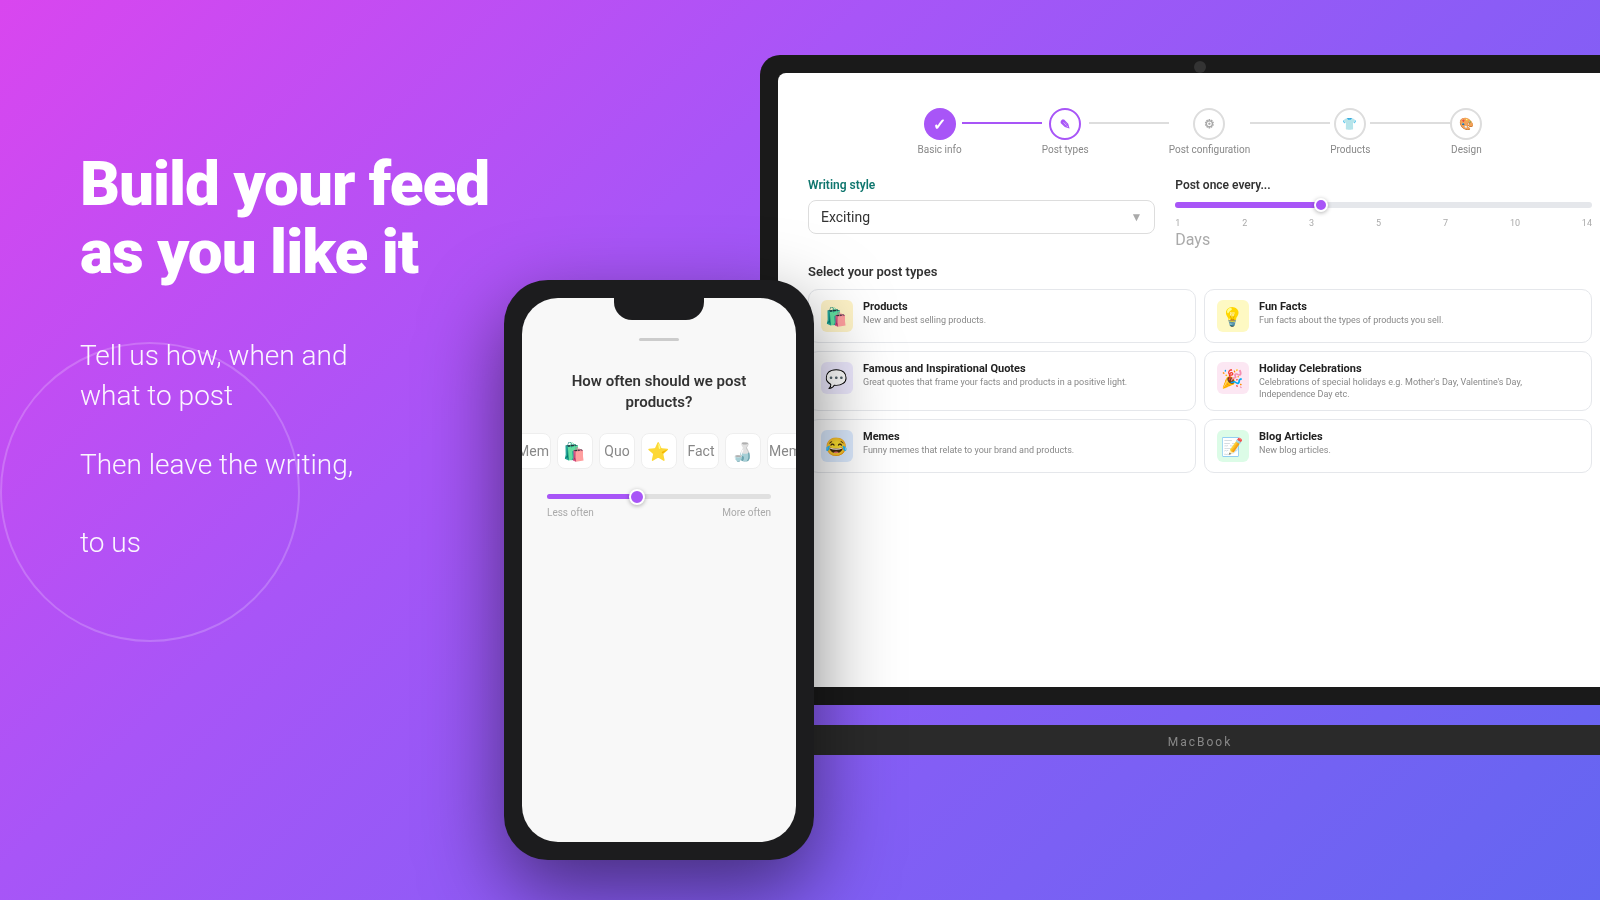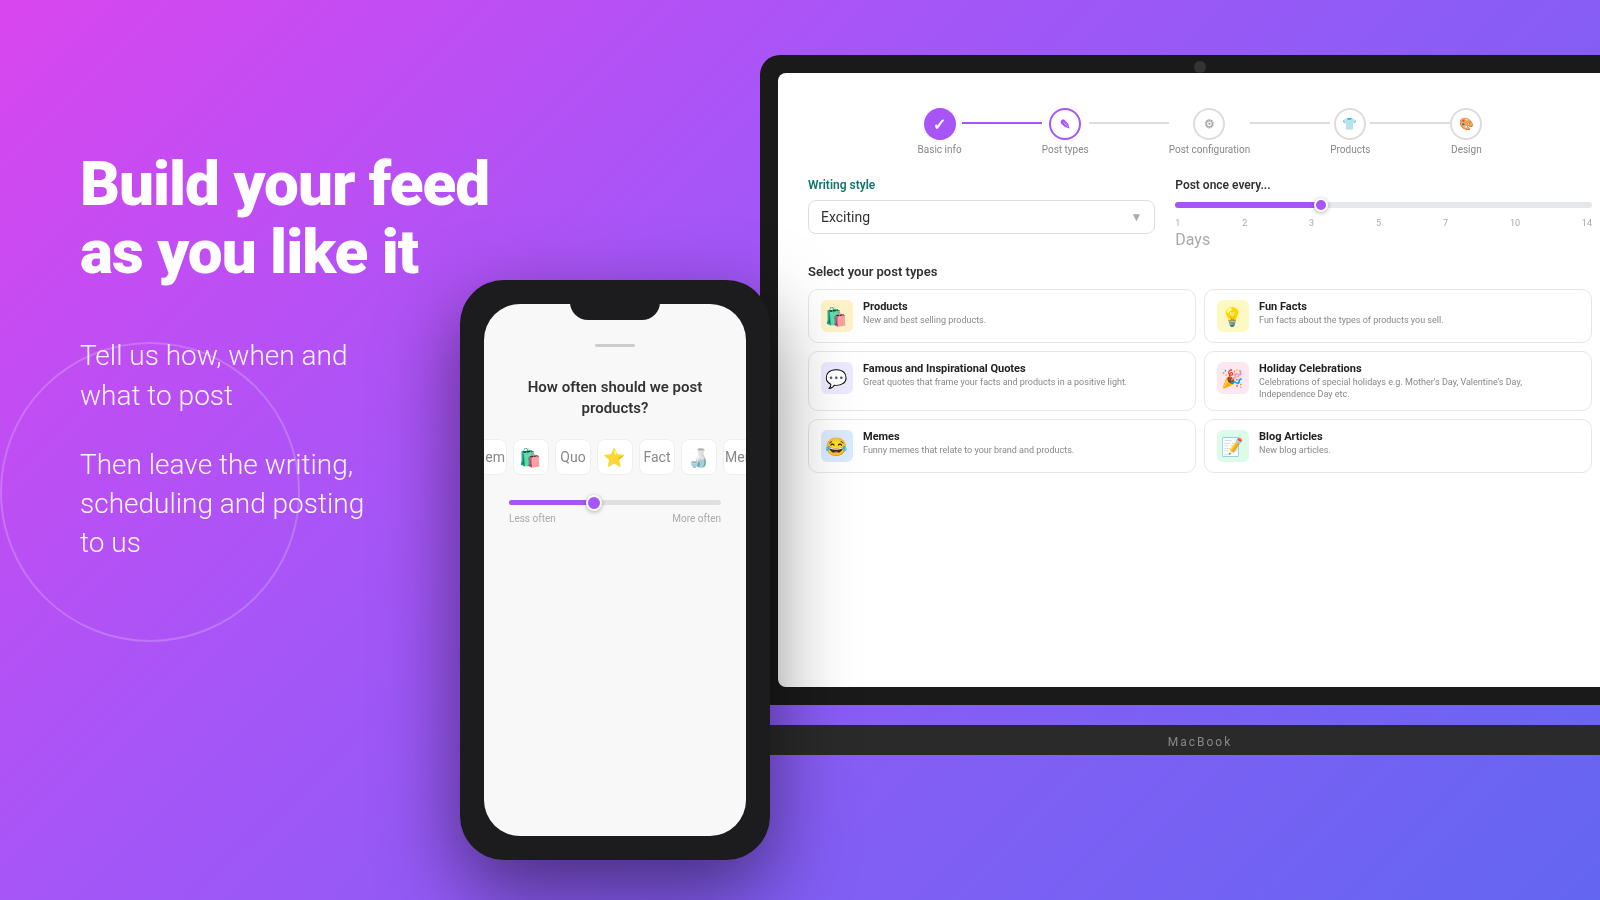--- a/index.html
+++ b/index.html
@@ -285,23 +285,24 @@
       width: 310px;
       height: 580px;
       z-index: 10;
     }
 
     .phone-body {
       width: 100%;
       height: 100%;
       background: #1c1c1e;
       border-radius: 44px;
-      padding: 24px;
+      padding: 18px;
       box-shadow: 0 30px 80px rgba(0,0,0,0.5);
       position: relative;
+      margin-left: 44px;
     }
 
     .phone-notch {
       position: absolute;
       top: 14px;
       left: 50%;
       transform: translateX(-50%);
       width: 90px;
       height: 26px;
       background: #1c1c1e;
@@ -428,21 +429,21 @@
   <div class="main-headline">
     <span>Build your feed</span><br>
     <span>as you like it</span>
   </div>
   <div class="sub-text">
     <span>Tell us how, when and</span><br>
     <span>what to post</span>
   </div>
   <div class="sub-text">
     <span>Then leave the writing,</span><br>
-    <span>scheduling and posting</span><br>
+    <br>
     <span>to us</span>
   </div>
   <div class="circle-decoration"></div>
 </div>
 
 <div class="laptop-container" style="position:absolute;right:-40px;top:55px;width:880px;height:700px;z-index:3;">
   <div class="laptop-body">
     <div class="laptop-notch"></div>
     <div class="laptop-screen">
       <div class="app-ui">

